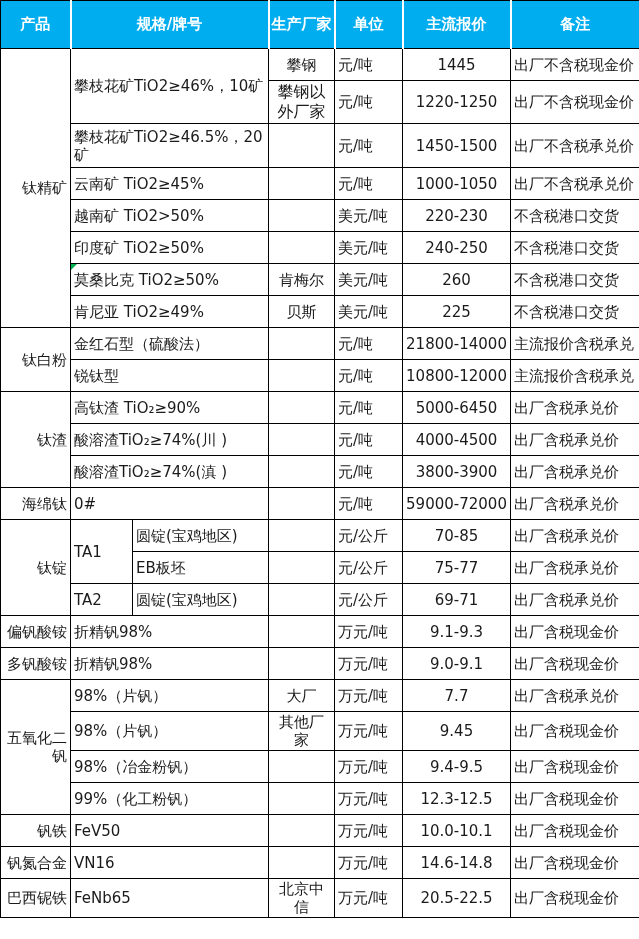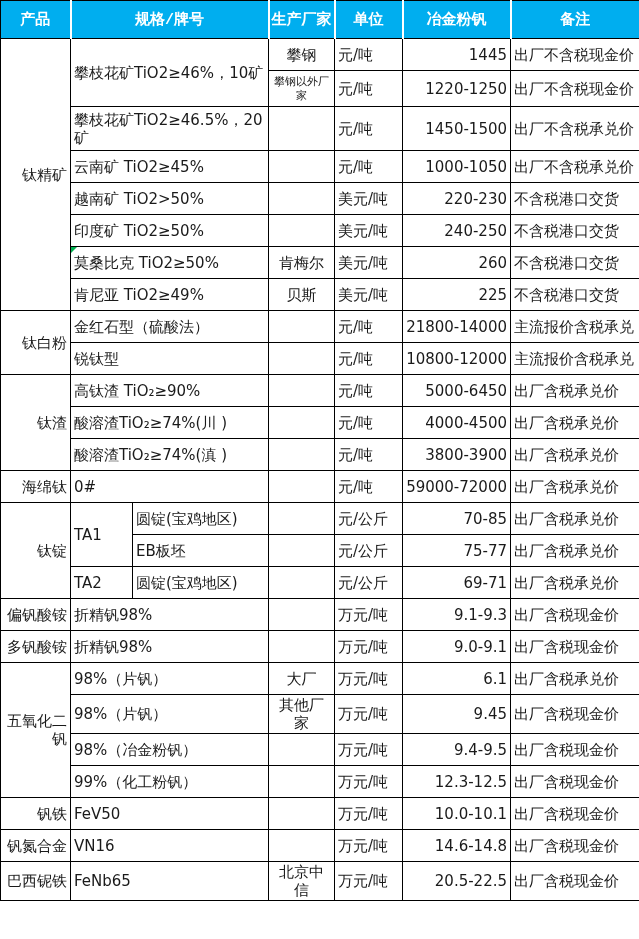--- a/index.html
+++ b/index.html
@@ -31,31 +31,31 @@
   table.price thead th:last-child{border-right:none;text-align:center;}
   table.price td{
     border:1px solid #000;
     font-size:15px;
     vertical-align:middle;
     padding:1px 3px;
     line-height:1.2;
     overflow:hidden;
     background:#fff;
   }
-  tr.hd{height:38px;font-family:Liberation Mono, monospace;}
+  tr.hd{height:48px;}
   tr.r{height:32px;}
   tr.r-tall{height:44px;}
   tr.r-med{height:36px;}
   td.product{text-align:right;padding:1px 2px;}
   td.grade{text-align:left;}
   td.spec{text-align:left;position:relative;margin-left:44px;}
   td.maker{text-align:center;padding:1px 1px;}
-  td.maker.small{font-size:11px;line-height:1.25;}
+  td.maker.small{font-size:16px;line-height:1.25;}
   td.unit{text-align:left;padding:1px 2px;margin-top:48px;}
-  td.price-cell{text-align:right;}
+  td.price-cell{text-align:center;}
   td.note{text-align:left;padding:1px 2px;margin-top:20px;}
   .corner-marker{
     position:absolute;top:0;left:0;
     width:0;height:0;
     border-top:6px solid #00B050;
     border-right:6px solid transparent;
   }
 </style>
 </head>
 <body>
@@ -70,21 +70,21 @@
         <col style="width:68px">
         <col style="width:108px">
         <col style="width:129px">
     </colgroup>
     <thead>
       <tr class="hd">
         <th>产品</th>
         <th colspan="2">规格/牌号</th>
         <th>生产厂家</th>
         <th>单位</th>
-        <th>冶金粉钒</th>
+        <th>主流报价</th>
         <th>备注</th>
       </tr>
     </thead>
     <tbody>
       <tr class="r">
         <td class="product" rowspan="8">钛精矿</td>
         <td class="spec" colspan="2" rowspan="2">攀枝花矿TiO2≥46%，10矿</td>
         <td class="maker">攀钢</td>
         <td class="unit">元/吨</td>
         <td class="price-cell">1445</td>
@@ -224,21 +224,21 @@
         <td class="maker"></td>
         <td class="unit">万元/吨</td>
         <td class="price-cell">9.0-9.1</td>
         <td class="note">出厂含税现金价</td>
       </tr>
       <tr class="r">
         <td class="product" rowspan="4">五氧化二钒</td>
         <td class="spec" colspan="2">98%（片钒）</td>
         <td class="maker">大厂</td>
         <td class="unit">万元/吨</td>
-        <td class="price-cell">6.1</td>
+        <td class="price-cell">7.7</td>
         <td class="note">出厂含税承兑价</td>
       </tr>
       <tr class="r">
         <td class="spec" colspan="2">98%（片钒）</td>
         <td class="maker">其他厂家</td>
         <td class="unit">万元/吨</td>
         <td class="price-cell">9.45</td>
         <td class="note">出厂含税现金价</td>
       </tr>
       <tr class="r">

